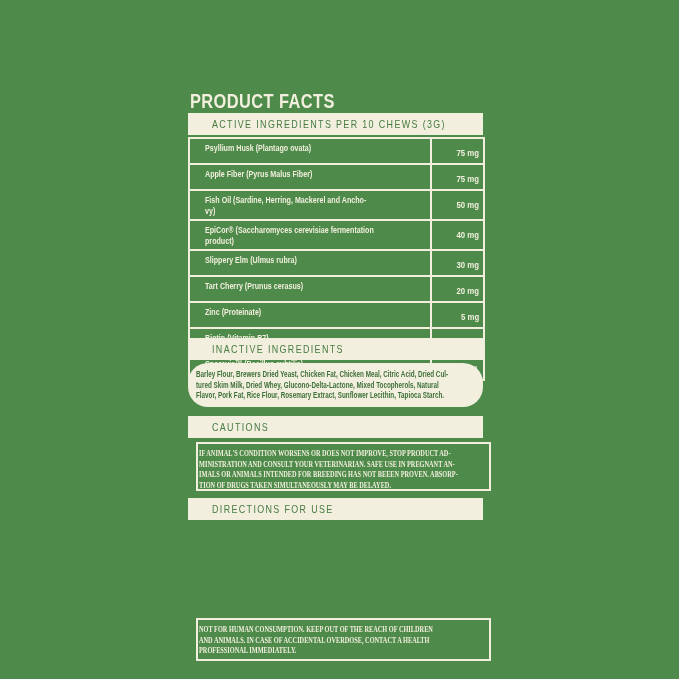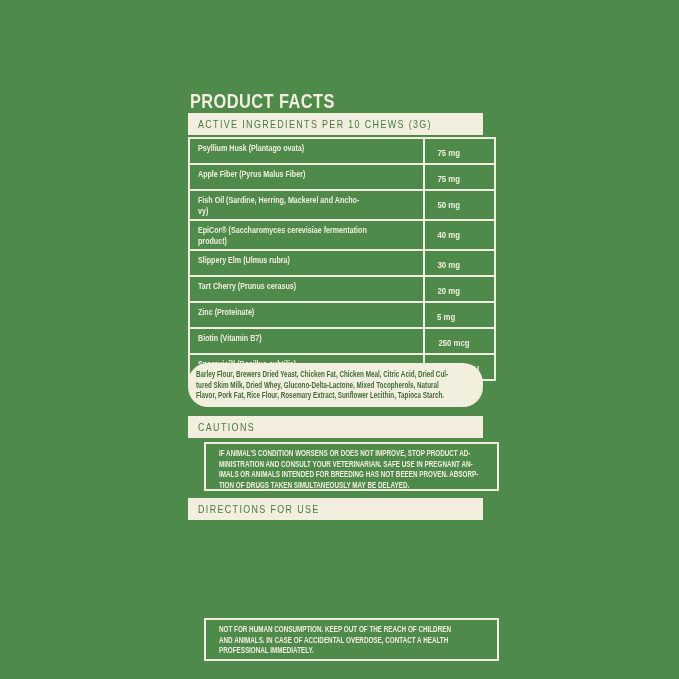--- a/index.html
+++ b/index.html
@@ -18,41 +18,41 @@
     position: absolute; top: 0; left: 2px; margin: 0;
     color: #f2efde;
     font-size: 20px; font-weight: bold; letter-spacing: 0.5px;
     transform: scaleX(0.82); transform-origin: 0 0;
     white-space: pre;
   }
   .bar {
     position: absolute; left: 0; width: 295px; height: 22px;
     background: #f2efde;
     display: flex; align-items: center;
-    padding-left: 10px; box-sizing: border-box;
+    padding-left: 24px; box-sizing: border-box;
   }
   .bar span {
     display: inline-block;
     color: #477b41;
     font-size: 10.5px; letter-spacing: 1.6px; font-weight: 500;
     transform: scaleX(0.85); transform-origin: 0 50%;
     white-space: pre;
   }
   table.ing {
     position: absolute; left: 0; top: 47px;
     width: 295px;
     border-collapse: collapse;
   }
   table.ing td {
     border: 2px solid #f2efde;
     color: #f2efde;
     vertical-align: top;
-    padding: 3px 0 3px 8px;
+    padding: 3px 0 3px 15px;
   }
-  table.ing td.amt { width: 57px; text-align: left; padding: 3px 10px; }
+  table.ing td.amt { width: 57px; text-align: right; padding: 3px 1px; }
   .cellwrap {
     font-size: 9.5px; font-weight: bold; line-height: 11px;
     white-space: pre;
     width: 133%;
     transform: scaleX(0.75); transform-origin: 0 0;
   }
   .cellwrap .sci { font-weight: 600; }
   .amtwrap {
     display: inline-block;
     font-size: 9.5px; font-weight: bold; line-height: 11px;
@@ -61,24 +61,25 @@
   }
   .creambody {
     position: absolute; left: 0; width: 295px;
     background: #f2efde;
     box-sizing: border-box;
     padding: 6px 8px;
     border-radius: 20px;
   }
   .creambody .bodytext { color: #3d6f38; }
   .greenbody {
-    position: absolute; left: 16px; width: 295px;
+    position: absolute; left: 8px; width: 295px;
     border: 2px solid #f2efde;
     box-sizing: border-box;
-    padding: 4px 13px;
+    padding: 4px 1px;
+    font-family: Liberation Serif, serif;
   }
   .greenbody .bodytext { color: #f2efde; }
   .bodytext {
     font-size: 9px; font-weight: bold; line-height: 10.6px;
     white-space: pre;
     width: 143%;
     transform: scaleX(0.70); transform-origin: 0 0;
   }
   .note {
     position: absolute; left: 2px;
@@ -153,20 +154,23 @@
         </tr>
     <tr>
           <td>
             <div class="cellwrap"><span>Sporevia™</span> <span class="sci">(Bacillus subtilis)</span></div>
           </td>
           <td class="amt"><span class="amtwrap">250 M CFU</span></td>
         </tr>
   </tbody>
     </table>
 
+  <div class="bar" style="top:248px">
+      <span>INACTIVE INGREDIENTS</span>
+    </div>
   <div class="creambody" style="top:273px; height:44px">
       <div class="bodytext">Barley Flour, Brewers Dried Yeast, Chicken Fat, Chicken Meal, Citric Acid, Dried Cul-
 tured Skim Milk, Dried Whey, Glucono-Delta-Lactone, Mixed Tocopherols, Natural
 Flavor, Pork Fat, Rice Flour, Rosemary Extract, Sunflower Lecithin, Tapioca Starch.</div>
     </div>
 
   <div class="bar" style="top:326px">
       <span>CAUTIONS</span>
     </div>
   <div class="greenbody" style="top:352px; height:49px">

